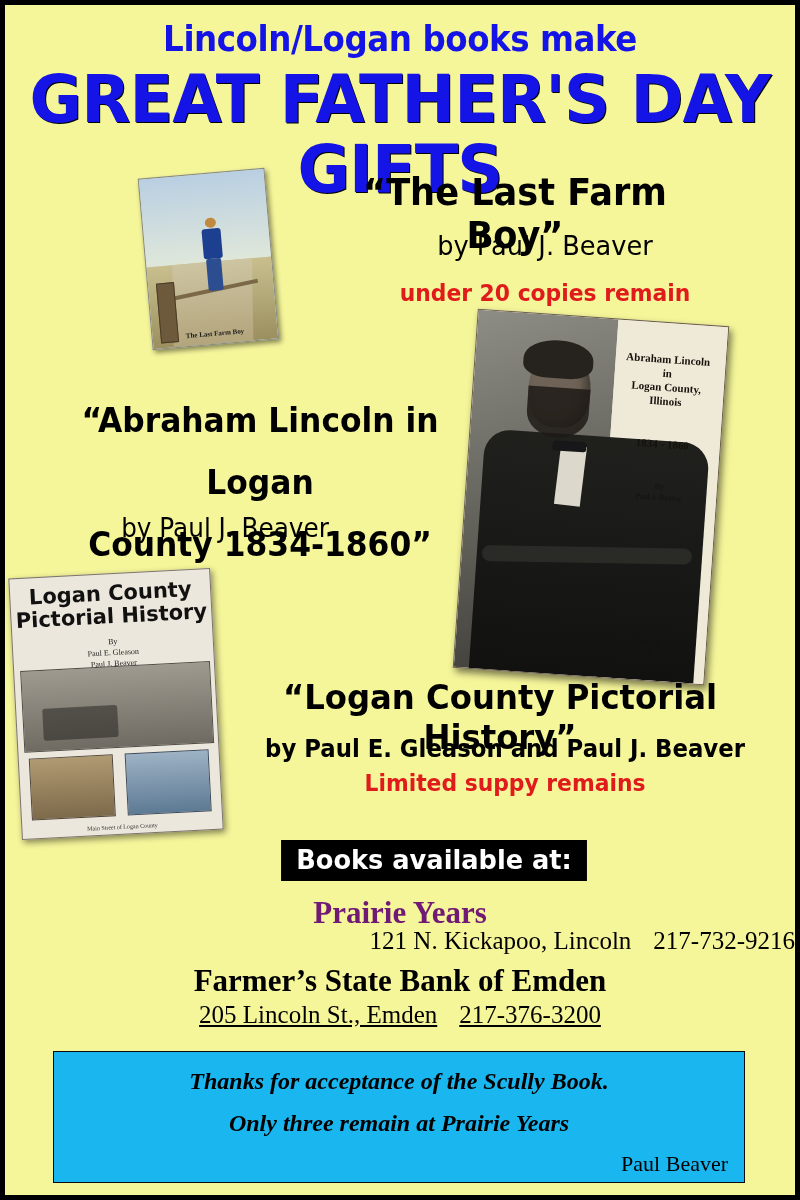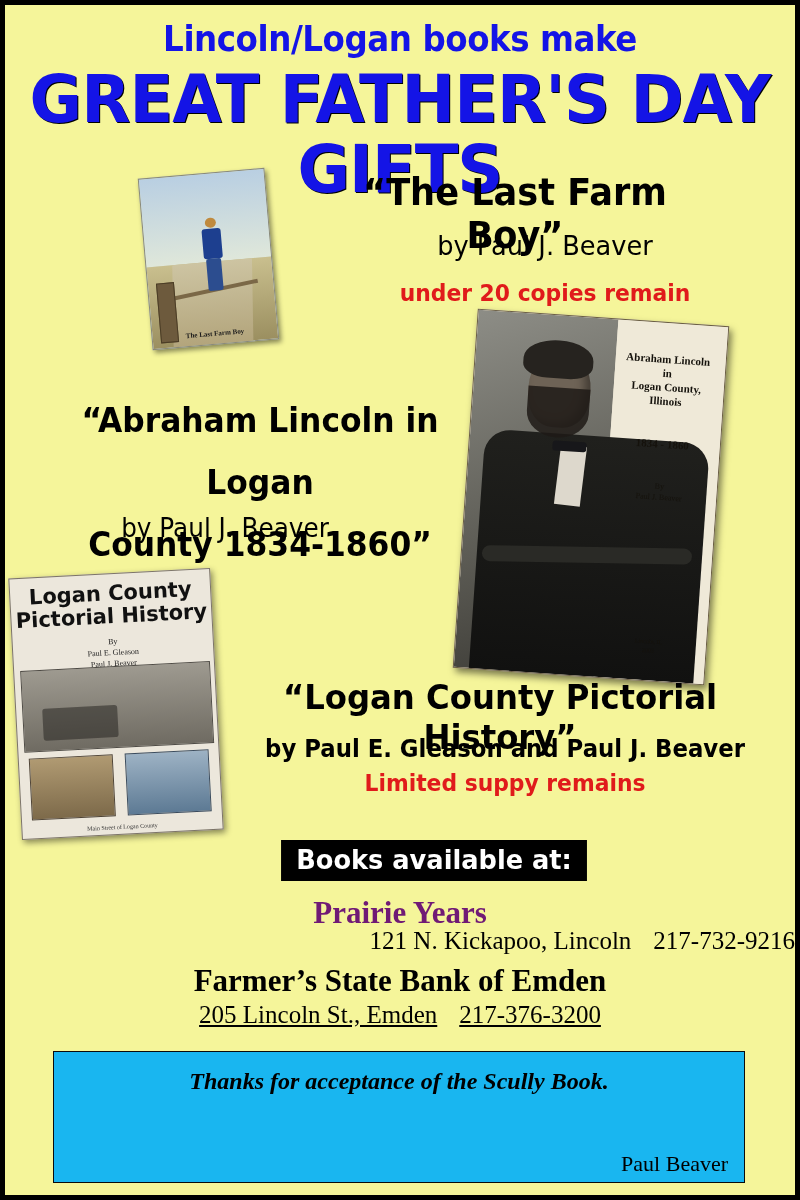--- a/index.html
+++ b/index.html
@@ -406,16 +406,17 @@
     <span>121 N. Kickapoo, Lincoln</span><span class="sp"></span><span>217-732-9216</span>
   </div>
 
   <div class="store2">Farmer’s State Bank of Emden</div>
   <div class="store2-addr">
     <span>205 Lincoln St., Emden</span><span class="sp"></span><span>217-376-3200</span>
   </div>
 
   <div class="bluebox">
     <div class="bb1">Thanks for acceptance of the Scully Book.</div>
+    <div class="bb2">Only three remain at Prairie Years</div>
     <div class="bb3">Paul Beaver</div>
   </div>
 
 </div>
 
 </body></html>

